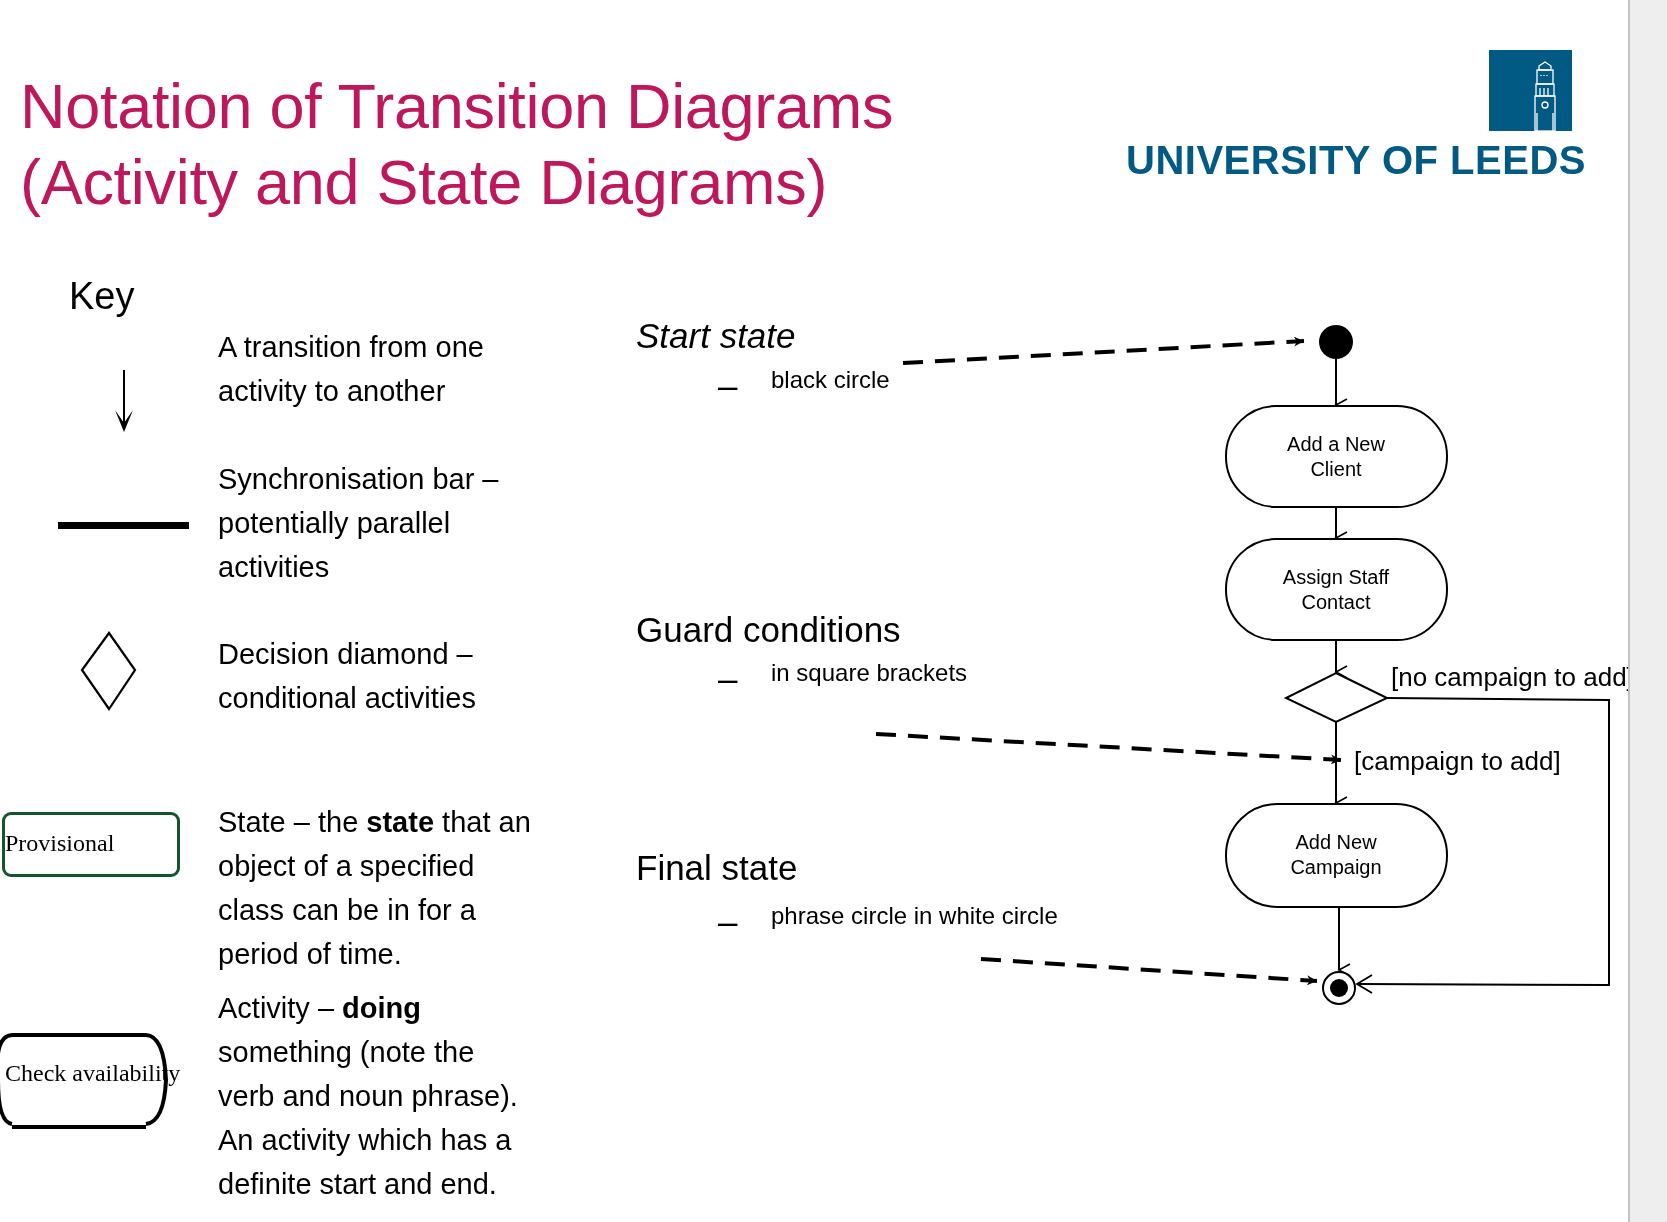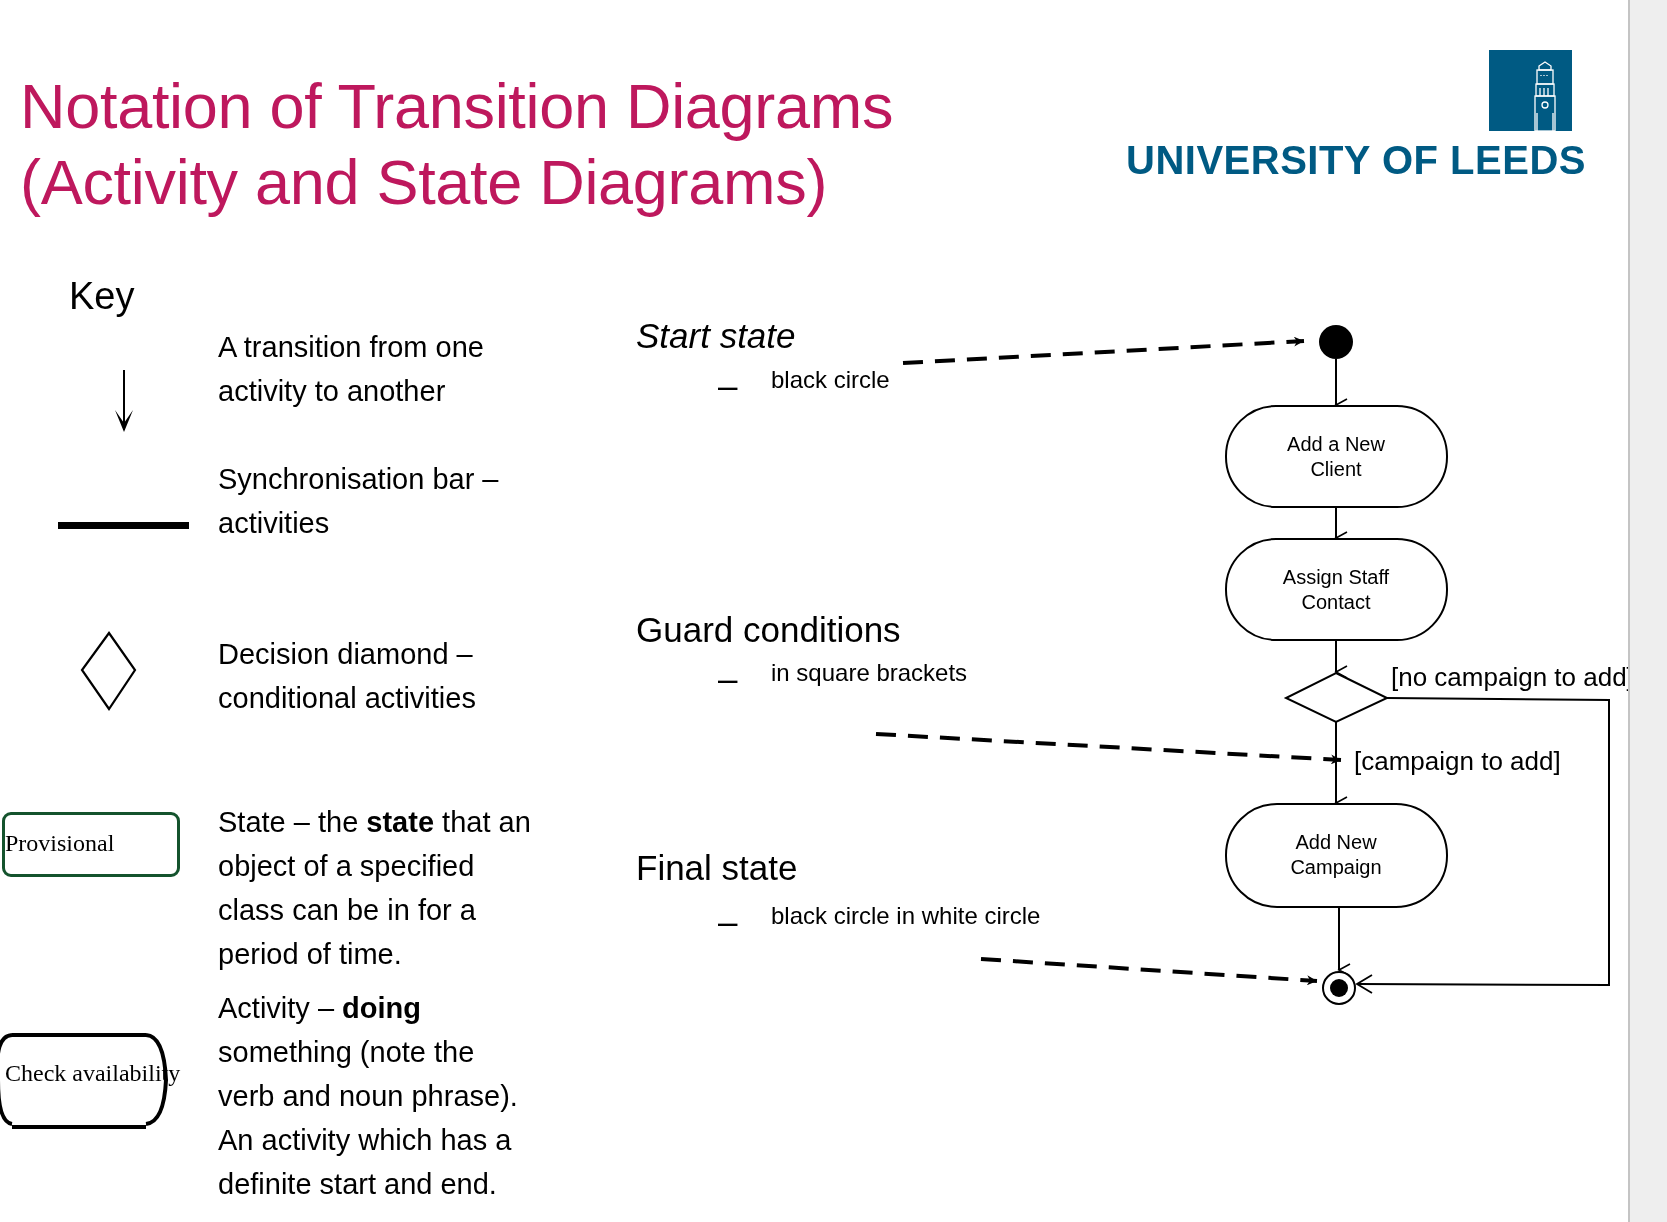--- a/index.html
+++ b/index.html
@@ -53,20 +53,21 @@
 
   <div class="key-title">Key</div>
 
   <div class="key-desc" style="top:325px;">
     <div>A transition from one</div>
     <div>activity to another</div>
   </div>
 
   <div class="key-desc" style="top:457px;">
     <div>Synchronisation bar –</div>
+    <div>potentially parallel</div>
     <div>activities</div>
   </div>
 
   <div class="key-desc" style="top:632px;">
     <div>Decision diamond –</div>
     <div>conditional activities</div>
   </div>
 
   <div class="key-desc" style="top:800px;">
     <div><span>State – the </span><b>state</b><span> that an</span></div>
@@ -89,21 +90,21 @@
   <div class="mid-head" style="top:316px;font-style:italic;">Start state</div>
   <div class="mid-dash" style="top:366px;">–</div>
   <div class="mid-sub" style="left:771px; top:366px;">black circle</div>
 
   <div class="mid-head" style="top:610px;">Guard conditions</div>
   <div class="mid-dash" style="top:659px;">–</div>
   <div class="mid-sub" style="left:771px; top:659px;">in square brackets</div>
 
   <div class="mid-head" style="top:848px;">Final state</div>
   <div class="mid-dash" style="top:902px;">–</div>
-  <div class="mid-sub" style="left:771px; top:902px;">black circle in white circle</div>
+  <div class="mid-sub" style="left:771px; top:902px;">phrase circle in white circle</div>
 
   <svg class="overlay" width="1628" height="1222" viewBox="0 0 1628 1222">
     <defs>
       <marker id="open-arrow" markerWidth="14" markerHeight="14" refX="7" refY="12" orient="auto" markerUnits="userSpaceOnUse">
         <path d="M1 1 L7 12 L13 1" fill="none" stroke="#000" stroke-width="1.6"></path>
       </marker>
       <marker id="small-solid" markerWidth="12" markerHeight="10" refX="10" refY="5" orient="auto" markerUnits="userSpaceOnUse">
         <path d="M0 0 L10 5 L0 10 L3 5 Z" fill="#000"></path>
       </marker>
     </defs>

